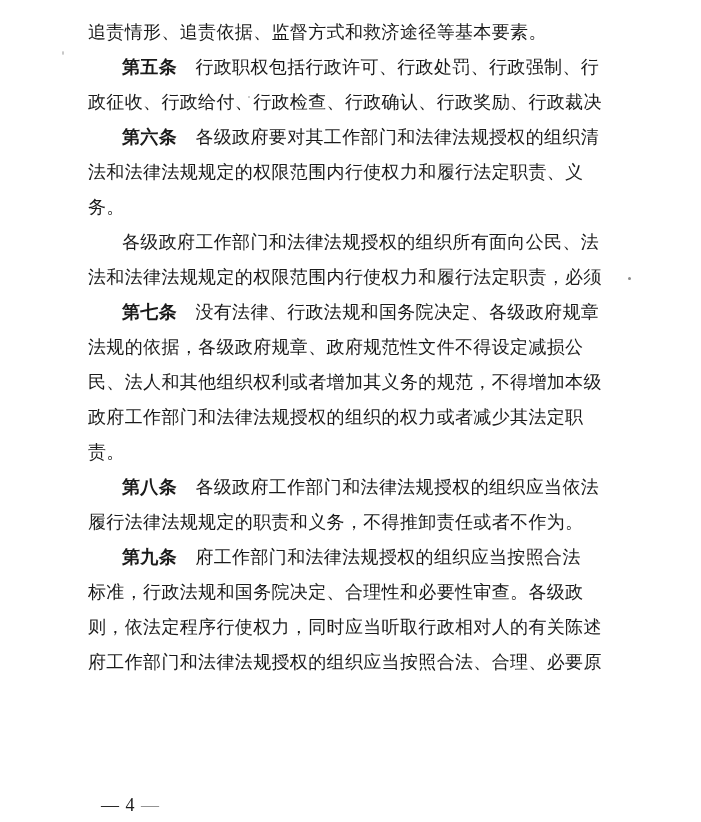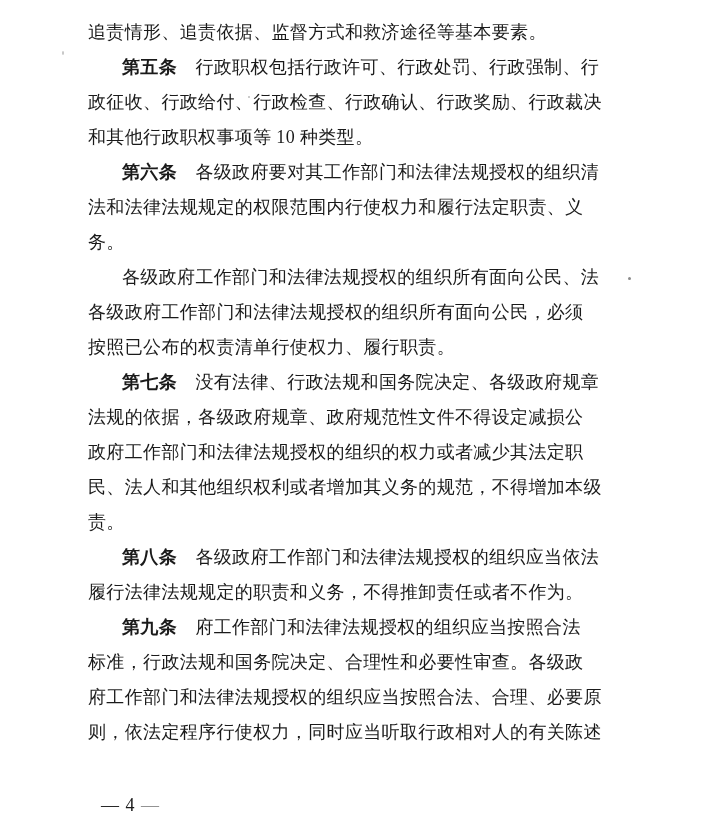--- a/index.html
+++ b/index.html
@@ -65,38 +65,36 @@
 </style>
 </head>
 <body>
 
 <div class="page">
 
   <div class="text-block" id="text-block">
       <div class="line"><span class="seg-normal">追责情形、追责依据、监督方式和救济途径等基本要素。</span></div>
       <div class="line indent"><span class="seg-bold">第五条</span><span class="seg-normal">　行政职权包括行政许可、行政处罚、行政强制、行</span></div>
       <div class="line"><span class="seg-normal">政征收、行政给付、行政检查、行政确认、行政奖励、行政裁决</span></div>
-      <div class="line"><span class="seg-normal">和其他行政职权事项等 10 种类型。</span></div>
       <div class="line indent"><span class="seg-bold">第六条</span><span class="seg-normal">　各级政府要对其工作部门和法律法规授权的组织清</span></div>
       <div class="line"><span class="seg-normal">法和法律法规规定的权限范围内行使权力和履行法定职责、义</span></div>
       <div class="line"><span class="seg-normal">务。</span></div>
       <div class="line indent"><span class="seg-normal">各级政府工作部门和法律法规授权的组织所有面向公民、法</span></div>
-      <div class="line"><span class="seg-normal">各级政府工作部门和法律法规授权的组织所有面向公民，必须</span></div>
-      <div class="line"><span class="seg-normal">按照已公布的权责清单行使权力、履行职责。</span></div>
+      <div class="line"><span class="seg-normal">法和法律法规规定的权限范围内行使权力和履行法定职责，必须</span></div>
       <div class="line indent"><span class="seg-bold">第七条</span><span class="seg-normal">　没有法律、行政法规和国务院决定、各级政府规章</span></div>
       <div class="line"><span class="seg-normal">法规的依据，各级政府规章、政府规范性文件不得设定减损公</span></div>
+      <div class="line"><span class="seg-normal">民、法人和其他组织权利或者增加其义务的规范，不得增加本级</span></div>
       <div class="line"><span class="seg-normal">政府工作部门和法律法规授权的组织的权力或者减少其法定职</span></div>
-      <div class="line"><span class="seg-normal">民、法人和其他组织权利或者增加其义务的规范，不得增加本级</span></div>
       <div class="line"><span class="seg-normal">责。</span></div>
       <div class="line indent"><span class="seg-bold">第八条</span><span class="seg-normal">　各级政府工作部门和法律法规授权的组织应当依法</span></div>
       <div class="line"><span class="seg-normal">履行法律法规规定的职责和义务，不得推卸责任或者不作为。</span></div>
       <div class="line indent"><span class="seg-bold">第九条</span><span class="seg-normal">　府工作部门和法律法规授权的组织应当按照合法</span></div>
       <div class="line"><span class="seg-normal">标准，行政法规和国务院决定、合理性和必要性审查。各级政</span></div>
+      <div class="line"><span class="seg-normal">则，依法定程序行使权力，同时应当听取行政相对人的有关陈述</span></div>
       <div class="line"><span class="seg-normal">府工作部门和法律法规授权的组织应当按照合法、合理、必要原</span></div>
-      <div class="line"><span class="seg-normal">则，依法定程序行使权力，同时应当听取行政相对人的有关陈述</span></div>
     </div>
 
   <div class="footer" id="page-footer"><span class="seg-normal">— 4 </span><span class="seg-light">—</span></div>
 
   <div class="speck s1"></div>
   <div class="speck s2"></div>
   <div class="speck s3"></div>
 </div>
 
 </body></html>

